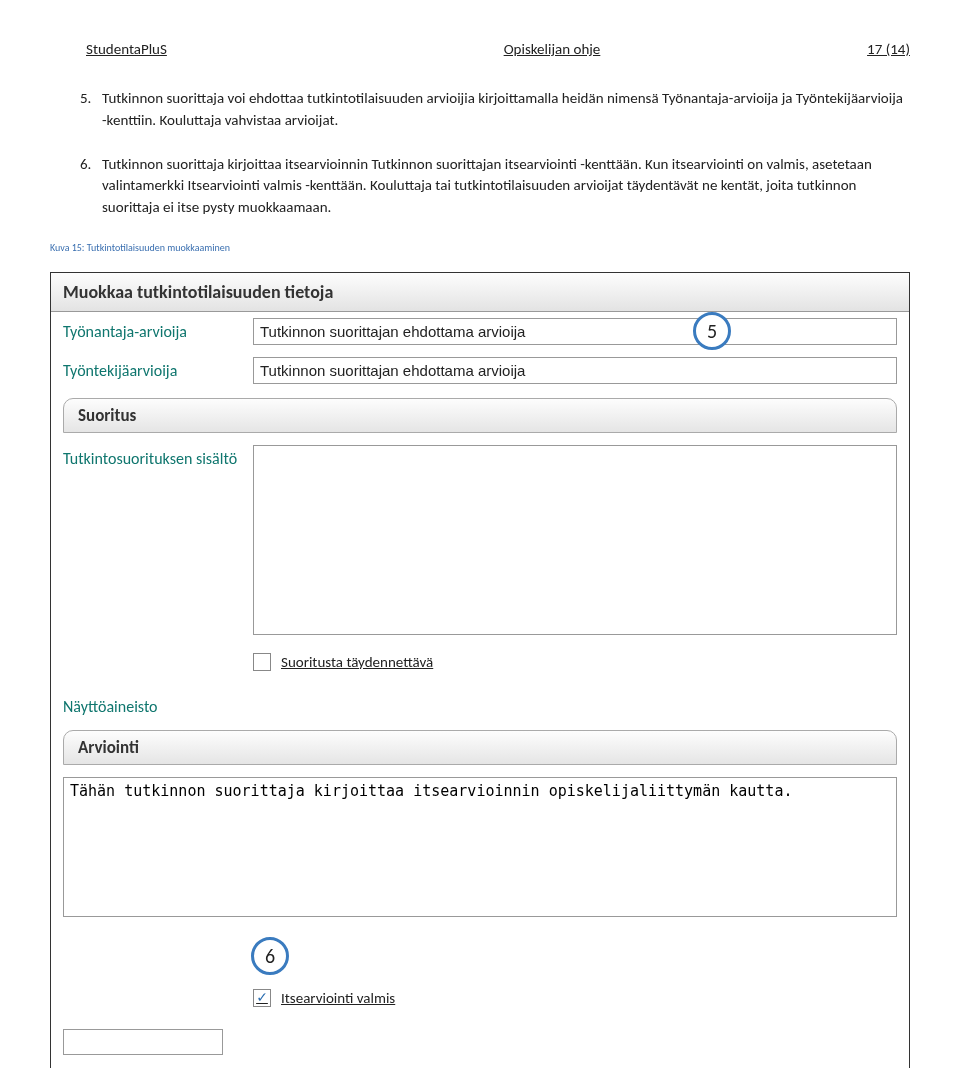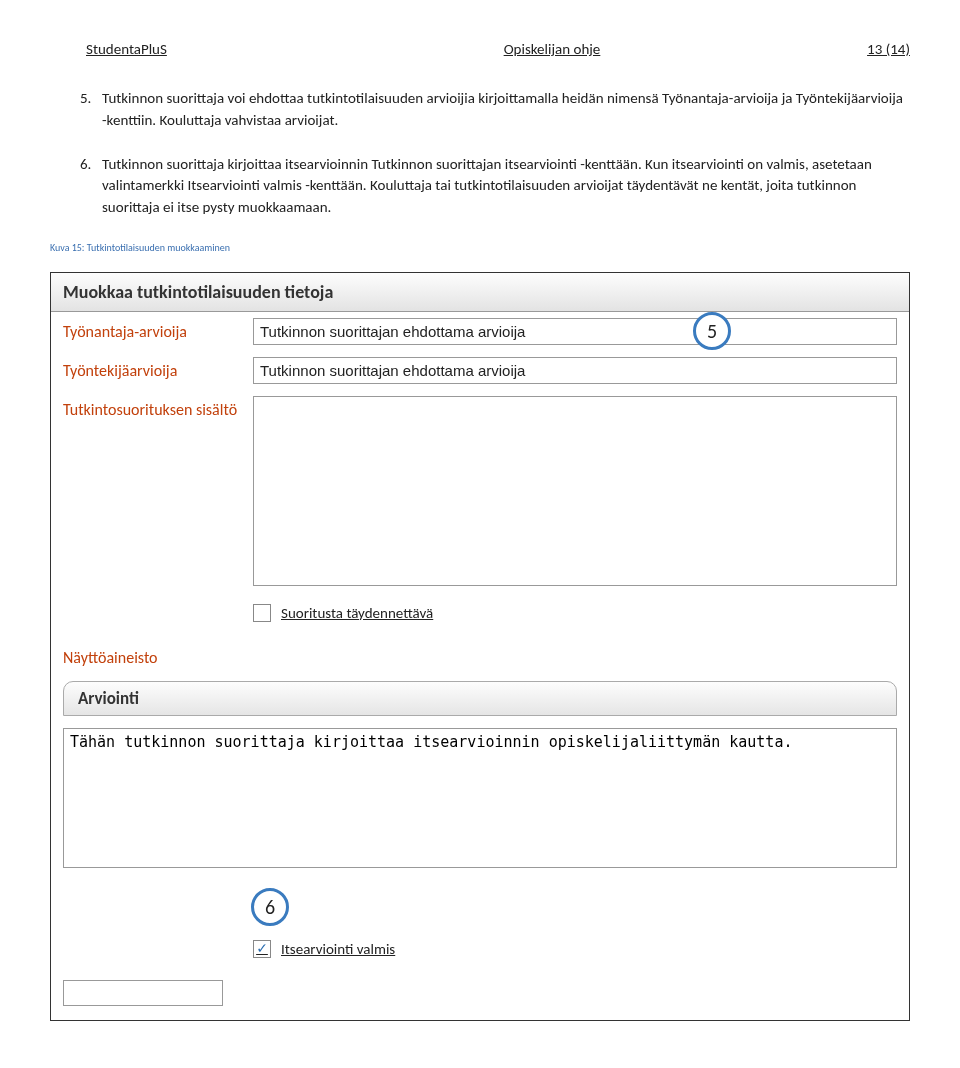--- a/index.html
+++ b/index.html
@@ -48,21 +48,21 @@
   }
   .form-row {
     display: flex;
     padding: 6px 12px;
     align-items: flex-start;
   }
   .form-label {
     width: 190px;
     flex-shrink: 0;
     font-size: 16px;
-    color: #c2410c;
+    color: #0f766e;
     padding-top: 4px;
   }
   .form-field {
     flex: 1;
     position: relative;
     text-decoration: underline;
   }
   .input-text {
     border: 1px solid #999;
     background: #fff;
@@ -138,21 +138,21 @@
     font-size: 20px;
     color: #222;
   }
 </style>
 </head>
 <body>
 
 <div class="doc-header">
   <span>StudentaPluS</span>
   <span class="center">Opiskelijan ohje</span>
-  <span>13 (14)</span>
+  <span>17 (14)</span>
 </div>
 
 <div class="body-text step">
   <span class="step-num">5.</span>
   <span>Tutkinnon suorittaja voi ehdottaa tutkintotilaisuuden arvioijia kirjoittamalla heidän nimensä Työnantaja-arvioija ja Työntekijäarvioija -kenttiin. Kouluttaja vahvistaa arvioijat.</span>
 </div>
 <div class="body-text step">
   <span class="step-num">6.</span>
   <span>Tutkinnon suorittaja kirjoittaa itsearvioinnin Tutkinnon suorittajan itsearviointi -kenttään. Kun itsearviointi on valmis, asetetaan valintamerkki Itsearviointi valmis -kenttään. Kouluttaja tai tutkintotilaisuuden arvioijat täydentävät ne kentät, joita tutkinnon suorittaja ei itse pysty muokkaamaan.</span>
 </div>
@@ -171,20 +171,21 @@
     </div>
   </div>
 
   <div class="form-row">
     <div class="form-label">Työntekijäarvioija</div>
     <div class="form-field">
       <input class="input-text" type="text" value="Tutkinnon suorittajan ehdottama arvioija" style="">
     </div>
   </div>
 
+  <div class="section-bar">Suoritus</div>
 
   <div class="form-row">
     <div class="form-label">Tutkintosuorituksen sisältö</div>
     <div class="form-field">
       <textarea class="textarea" style=""></textarea>
       <div class="checkbox-row" style="margin-top:10px;">
         <span class="checkbox"></span>
         <span>Suoritusta täydennettävä</span>
       </div>
     </div>

